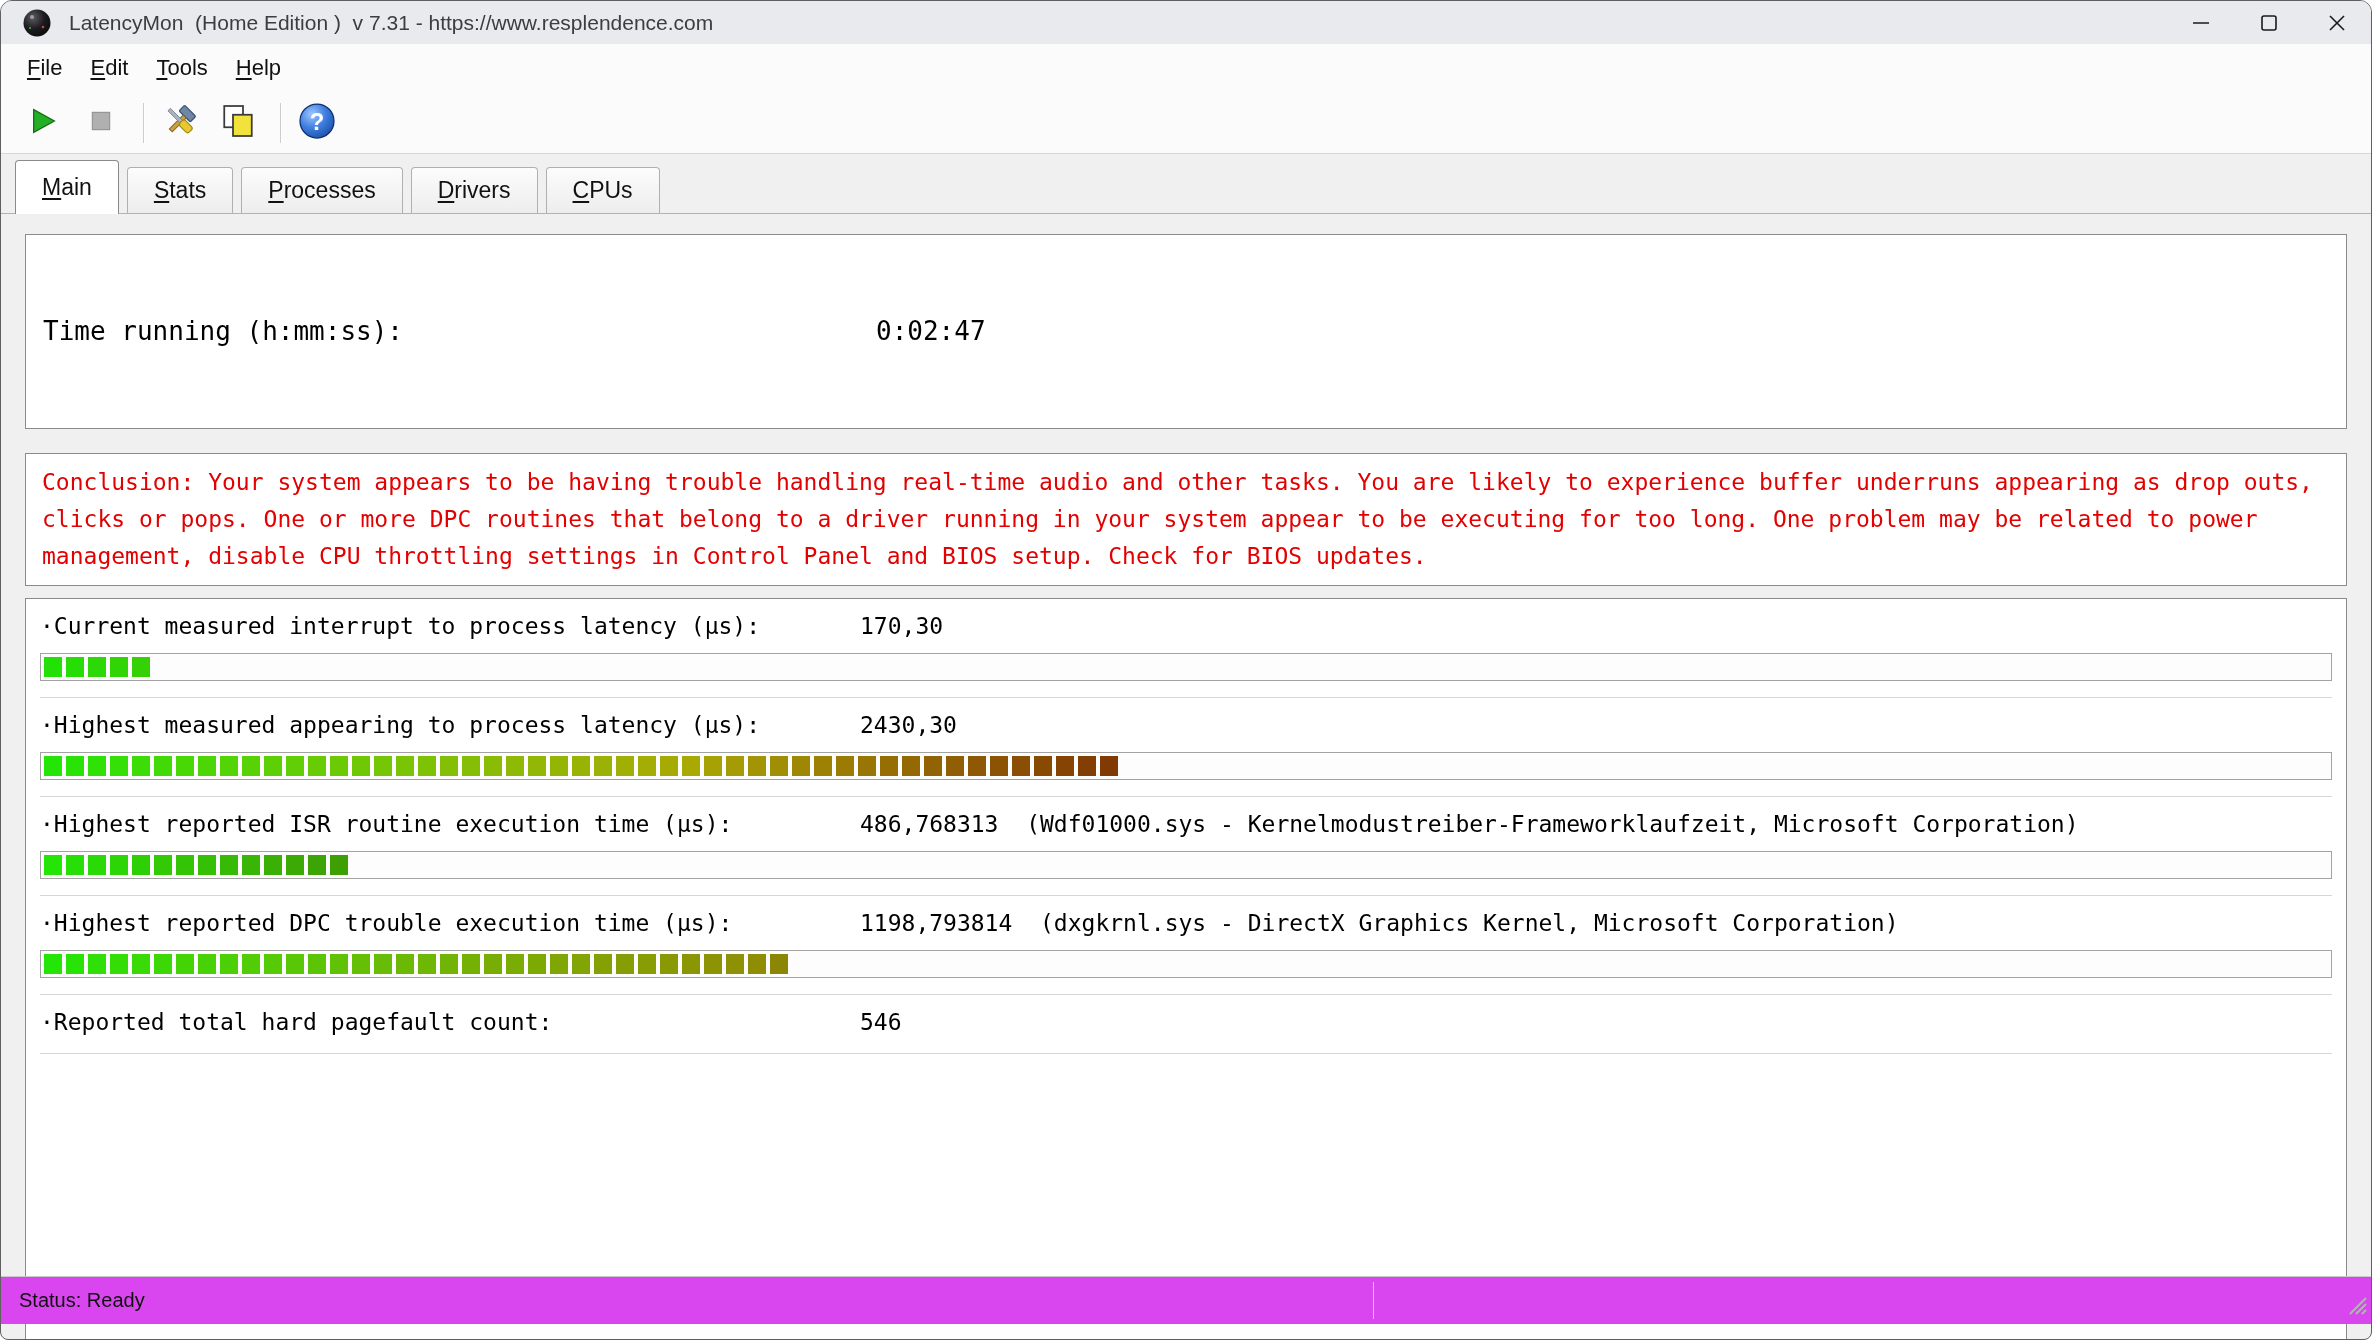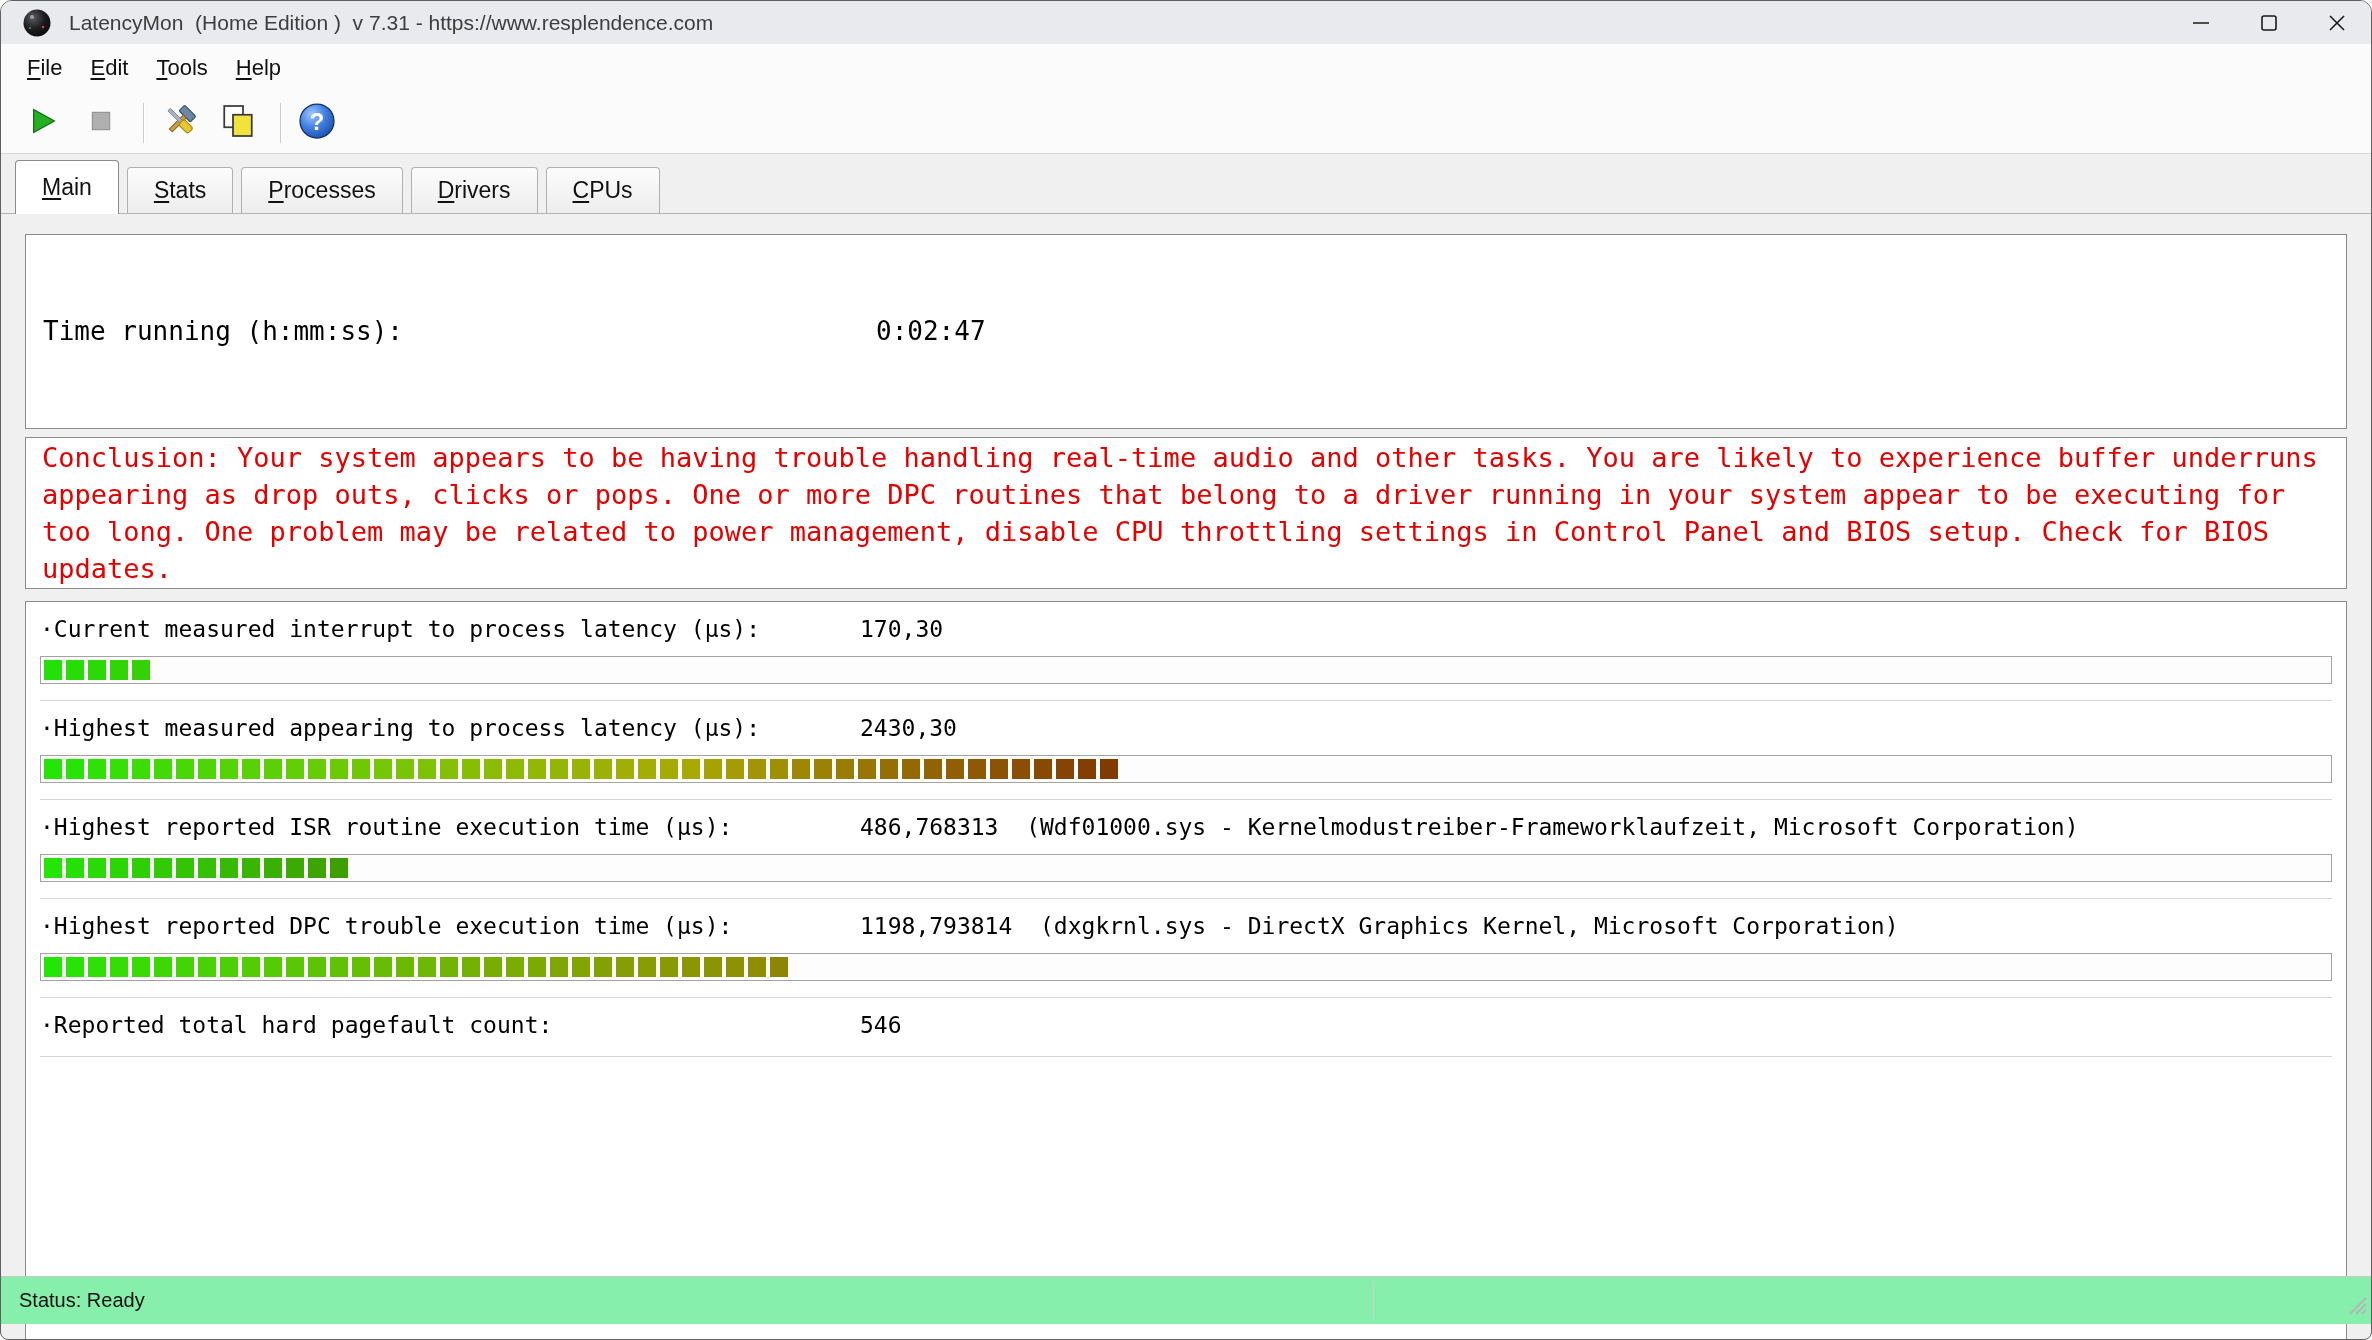--- a/index.html
+++ b/index.html
@@ -35,33 +35,33 @@
          border-radius:4px 4px 0 0; font-size:23px; color:#111; }
   .tab.selected { height:54px; background:#ffffff; border-color:#8a8a8a; margin-bottom:-1px; }
 
   
   .content { height:1062px; background:#f0f0f0; padding:20px 24px 0; }
   .panel { background:#ffffff; border:1px solid #8b8b8b; }
 
   .intro-panel { padding:14px 17px; font-family:"DejaVu Sans Mono", monospace; font-size:26px; line-height:33px; color:#000; white-space:pre; }
   .tr-label { display:inline-block; width:833px; }
 
-  .conclusion-panel { margin-top:8px; padding:1px 16px; font-family:"DejaVu Sans Mono", monospace;
-                      font-size:27px; line-height:37px; color:#e30000; }
+  .conclusion-panel { margin-top:24px; padding:10px 16px; font-family:"DejaVu Sans Mono", monospace;
+                      font-size:23px; line-height:37px; color:#e30000; }
 
   .metrics-panel { margin-top:12px; height:768px; padding:0 14px; font-family:"DejaVu Sans Mono", monospace; font-size:23px; color:#000; }
   .m-row { padding-top:12px; }
   .m-label { line-height:30px; white-space:pre; }
   .m-label .lab { display:inline-block; width:820px; }
   .bar-track { margin-top:12px; height:28px; border:1px solid #a3a3a3; background:#fdfdfd; padding:3px 0 0 3px; font-size:0; }
   .seg { display:inline-block; width:18px; height:20px; margin-right:4px; }
   .m-sep { border-top:1px solid #d6d6d6; margin-top:16px; }
 
   
-  .statusbar { position:relative; height:48px; background:#86efac; border-top:1px solid #c9c9c9;
+  .statusbar { position:relative; height:48px; background:#d946ef; border-top:1px solid #c9c9c9;
                display:flex; align-items:center; padding-left:18px; font-size:20px; color:#111; }
   .status-sep { position:absolute; left:1372px; top:5px; bottom:5px; width:1px; background:#cfcfcf; }
   .grip { position:absolute; right:3px; bottom:3px; }
 </style>
 </head>
 <body>
 
 <div class="window">
 
   <div class="titlebar">

